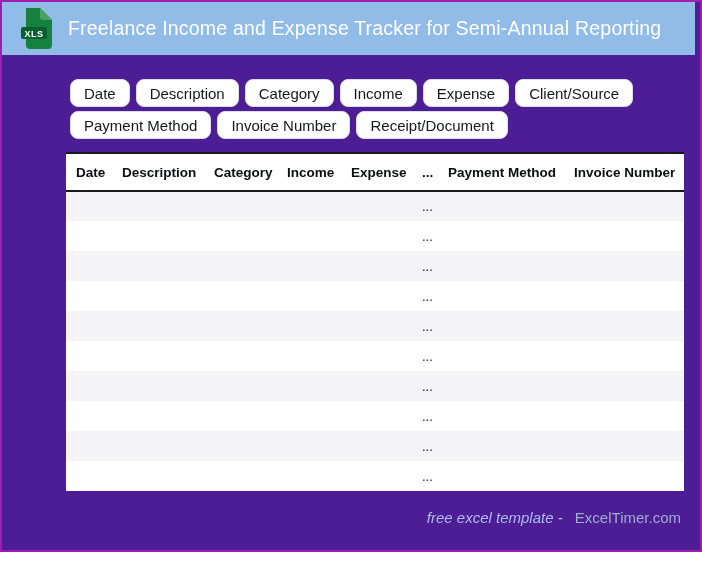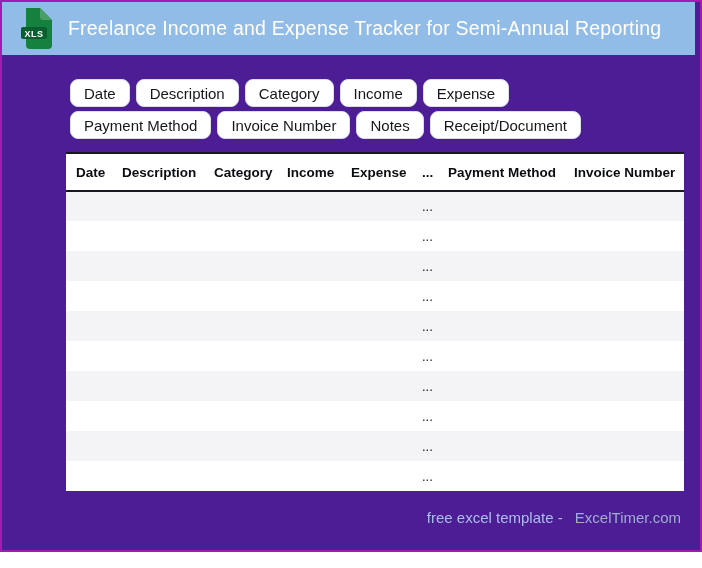--- a/index.html
+++ b/index.html
@@ -80,21 +80,21 @@
   }
   tbody tr:nth-child(odd) { background:#f4f4f6; }
   tbody tr:nth-child(even) { background:#ffffff; }
 
   .footer {
     margin-top:18px;
     padding-right:19px;
     text-align:right;
     font-size:15px;
   }
-  .footer-note { color:#adbdee; }
+  .footer-note { color:#adbdee;font-style:italic; }
   .footer-brand { color:#9fadd0; font-weight:normal; margin-left:8px; text-decoration:none; }
 </style>
 </head>
 <body>
 
 <div class="frame">
 
   <div class="titlebar">
     <svg class="file-icon" viewBox="0 0 37 43" xmlns="http://www.w3.org/2000/svg">
       <path d="M8 1 h14 l12 12 v25 q0 4 -4 4 H12 q-4 0 -4 -4 z" fill="#15813f"></path>
@@ -105,25 +105,25 @@
     <div class="page-title">Freelance Income and Expense Tracker for Semi-Annual Reporting</div>
   </div>
 
   <div class="chips">
     <div class="chip-row" id="chip-row-1">
         <span class="chip">Date</span>
         <span class="chip">Description</span>
         <span class="chip">Category</span>
         <span class="chip">Income</span>
         <span class="chip">Expense</span>
+        <span class="chip">Client/Source</span>
       </div>
     <div class="chip-row" id="chip-row-2">
         <span class="chip">Payment Method</span>
         <span class="chip">Invoice Number</span>
-        <span class="chip">Notes</span>
         <span class="chip">Receipt/Document</span>
       </div>
   </div>
 
   <div class="sheet">
     <table>
       <colgroup>
         <col style="width:56px">
           <col style="width:92px">
           <col style="width:73px">

